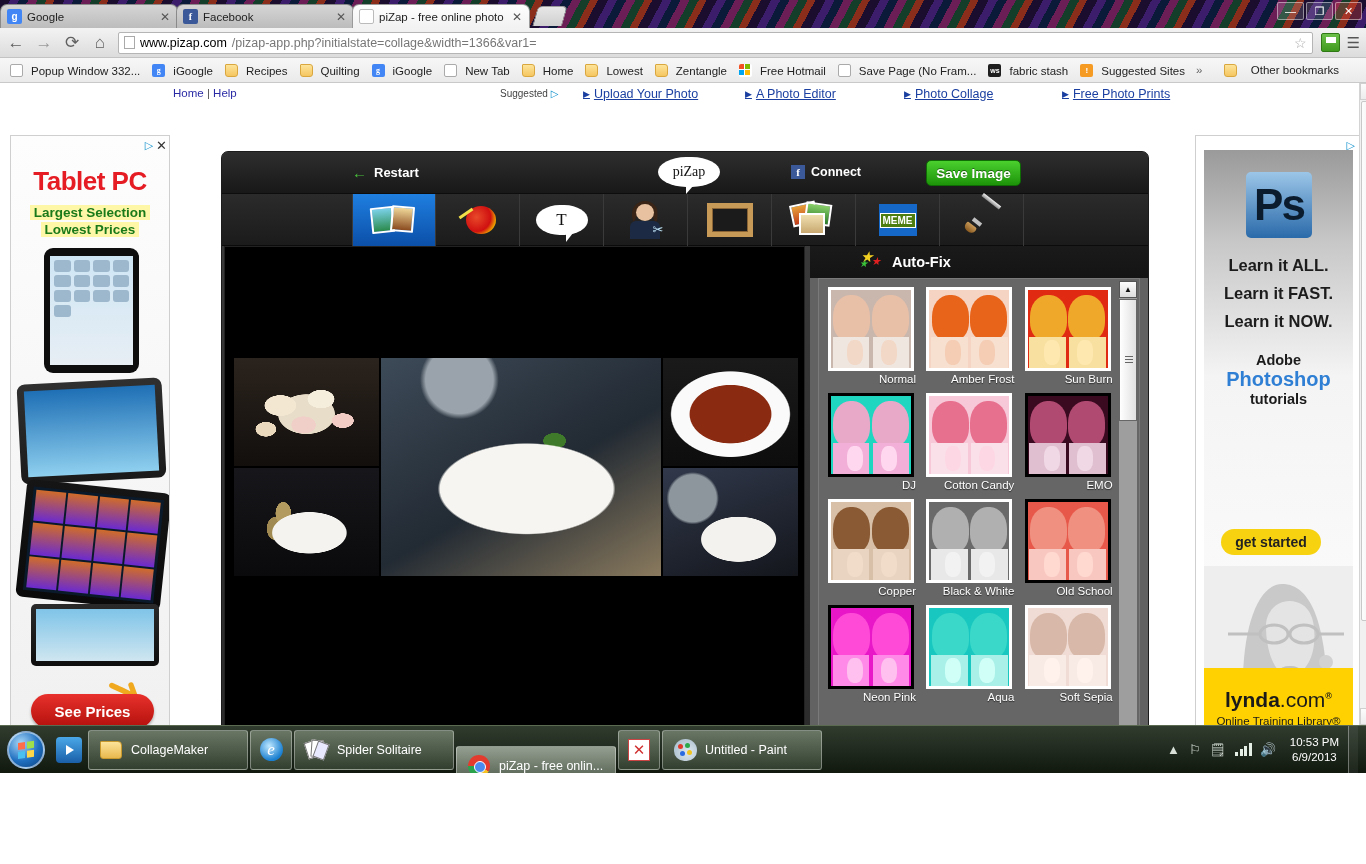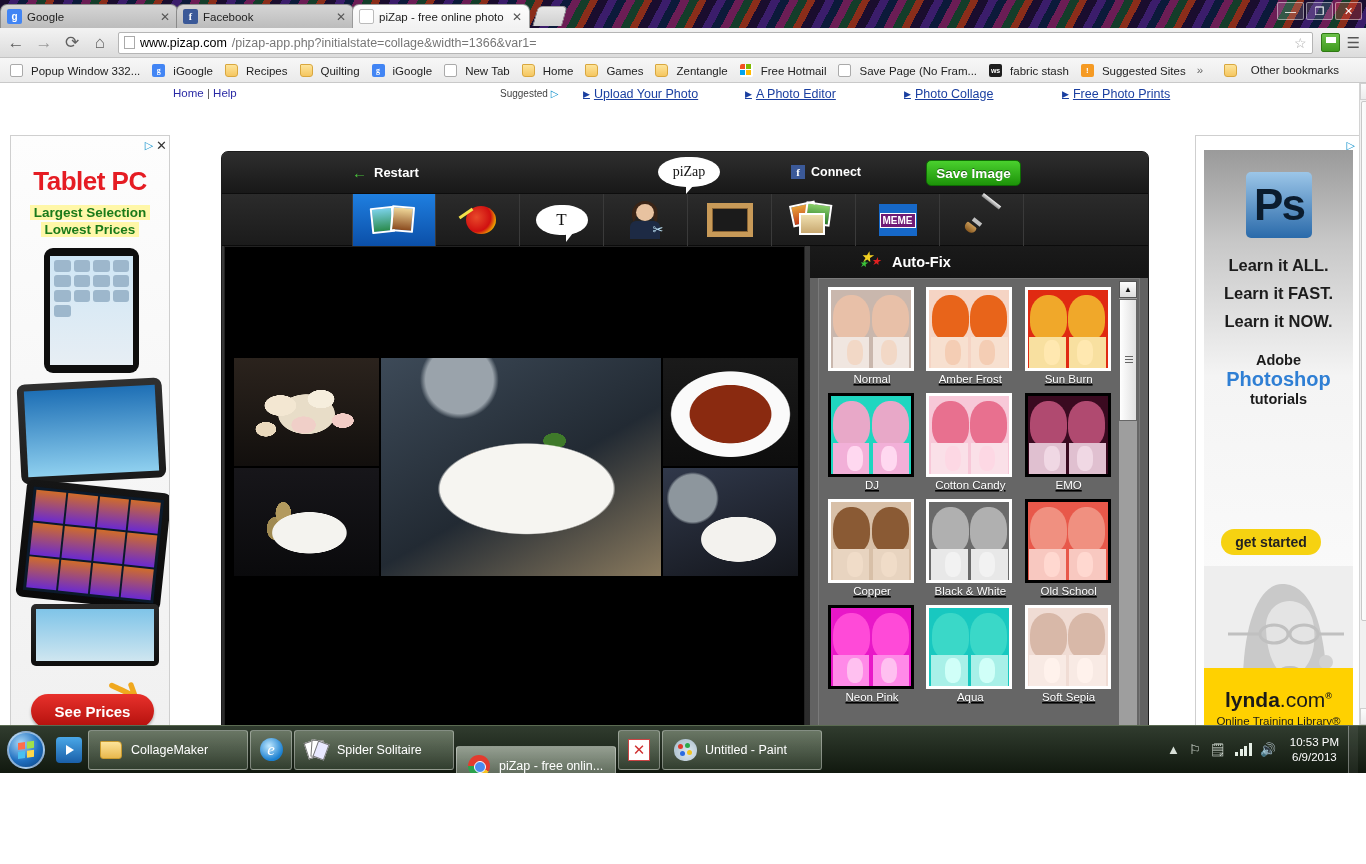--- a/index.html
+++ b/index.html
@@ -251,21 +251,21 @@
   .ti-cut .sciss { position: absolute; right: 1px; bottom: 2px; color: #bfe4f7; font-size: 13px; }
   .ti-frame { width: 46px; height: 34px; border: 5px solid #c89a58; background: #1b1b1b;
     box-shadow: inset 0 0 0 1px #8a6434; }
   .ti-stack { width: 46px; height: 34px; position: relative; }
   .ti-stack i { position: absolute; width: 26px; height: 22px; border: 2px solid #fff; }
   .ti-stack i.a { left: 0; top: 0; background: linear-gradient(#e8a23a,#c03a1a); transform: rotate(-12deg); }
   .ti-stack i.b { left: 14px; top: 0; background: linear-gradient(#8ad06a,#2a7a2a); transform: rotate(8deg); }
   .ti-stack i.c { left: 8px; top: 10px; background: linear-gradient(#f0e0b0,#c8a870); }
   .ti-meme { width: 38px; height: 32px; background: #1668c8;
     display: flex; align-items: center; justify-content: center; }
-  .ti-meme span { background: #701a75; color: #fff; font-size: 10px; font-weight: bold;
+  .ti-meme span { background: #4d7c0f; color: #fff; font-size: 10px; font-weight: bold;
     padding: 1px 2px; border: 1px solid #fff; font-family: "Liberation Sans", sans-serif; }
   .ti-brush { width: 40px; height: 32px; position: relative; }
   .ti-brush .handle { position: absolute; left: 16px; top: 2px; width: 22px; height: 4px;
     background: linear-gradient(#f5f5f5,#8a8a8a); transform: rotate(38deg); transform-origin: right center; }
   .ti-brush .ferr { position: absolute; left: 10px; top: 16px; width: 10px; height: 4px;
     background: #c0c0c0; transform: rotate(38deg); }
   .ti-brush .bristle { position: absolute; left: 2px; top: 20px; width: 12px; height: 8px;
     background: linear-gradient(#c89a58,#8a5a20); transform: rotate(38deg); border-radius: 2px 2px 5px 5px; }
 
   
@@ -323,21 +323,21 @@
   .stars { position: relative; width: 24px; height: 22px; }
   .stars i { position: absolute; font-size: 13px; line-height: 1; }
   .stars i.y { left: 2px; top: -2px; color: #f2d022; font-size: 15px; }
   .stars i.r { left: 13px; top: 5px; color: #e02020; font-size: 11px; }
   .stars i.g { left: 1px; top: 8px; color: #3ac23a; font-size: 10px; }
   .fx-title { color: #fff; font-size: 14.5px; font-weight: bold; }
   .fx-inner { position: absolute; left: 8px; top: 32px; width: 322px; height: 498px;
     background: #666; border: 1px solid #7a7a7a; overflow: hidden; }
   .fx-grid { position: absolute; left: 9px; top: 8px; width: 285px;
     display: grid; grid-template-columns: repeat(3, 1fr); gap: 8px 10px; }
-  .fx-cell { width: 88px; text-align: center; text-decoration: underline; }
+  .fx-cell { width: 88px; text-align: right; }
   .fx-thumb { width: 86px; height: 84px; border: 3px solid #fff; overflow: hidden; position: relative; }
   .fx-thumb.dark { border-color: #000; }
   .fx-label { color: #fff; font-size: 11.5px; margin-top: 2px; text-shadow: 0 1px 1px rgba(0,0,0,.6); }
   .faces { position: absolute; inset: 0; }
   .faces .bg { position: absolute; inset: 0; }
   .faces .f1, .faces .f2 { position: absolute; top: 6%; width: 46%; height: 60%; border-radius: 46% 46% 40% 40%; }
   .faces .f1 { left: 3%; }
   .faces .f2 { right: 3%; }
   .faces .t1, .faces .t2 { position: absolute; bottom: 0; width: 46%; height: 40%; }
   .faces .t1 { left: 2%; }
@@ -486,21 +486,21 @@
     <div class="bm">
       <span class="bm-ico ico-page"></span>
       <span>New Tab</span>
     </div>
     <div class="bm">
       <span class="bm-ico ico-folder"></span>
       <span>Home</span>
     </div>
     <div class="bm">
       <span class="bm-ico ico-folder"></span>
-      <span>Games</span>
+      <span>Lowest</span>
     </div>
     <div class="bm">
       <span class="bm-ico ico-folder"></span>
       <span>Zentangle</span>
     </div>
     <div class="bm">
       <span class="bm-ico ico-ms">
         <span style="left:0;top:0;background:#f25022"></span>
           <span style="left:6px;top:0;background:#7fba00"></span>
         <span style="left:0;top:6px;background:#00a4ef"></span>

